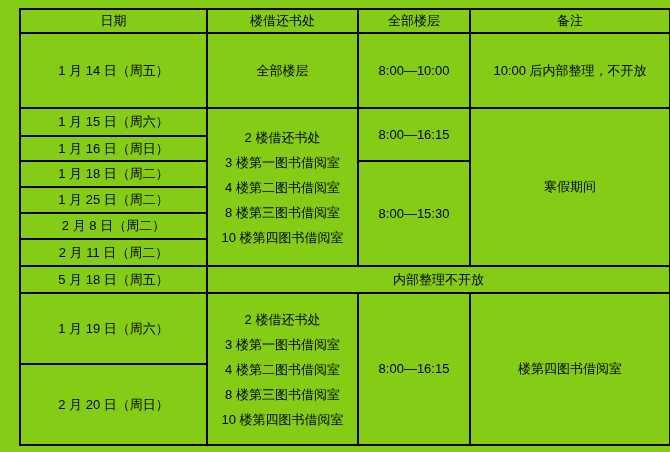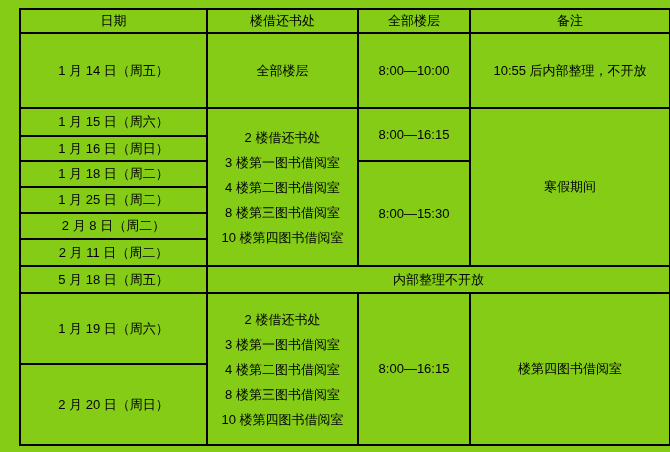--- a/index.html
+++ b/index.html
@@ -67,21 +67,21 @@
         <td class="header-cell">日期</td>
         <td class="header-cell">楼借还书处</td>
         <td class="header-cell">全部楼层</td>
         <td class="header-cell">备注</td>
       </tr>
 
       <tr style="height:75px">
         <td class="date-cell">1 月 14 日（周五）</td>
         <td class="floors-single-cell">全部楼层</td>
         <td class="time-cell">8:00—10:00</td>
-        <td class="note-cell">10:55 后内部整理，不开放</td>
+        <td class="note-cell">10:00 后内部整理，不开放</td>
       </tr>
 
       <tr style="height:28px">
         <td class="date-cell">1 月 15 日（周六）</td>
         <td class="floors-cell" rowspan="6">
           <div class="floor-line">2 楼借还书处</div>
           <div class="floor-line">3 楼第一图书借阅室</div>
           <div class="floor-line">4 楼第二图书借阅室</div>
           <div class="floor-line">8 楼第三图书借阅室</div>
           <div class="floor-line">10 楼第四图书借阅室</div>

